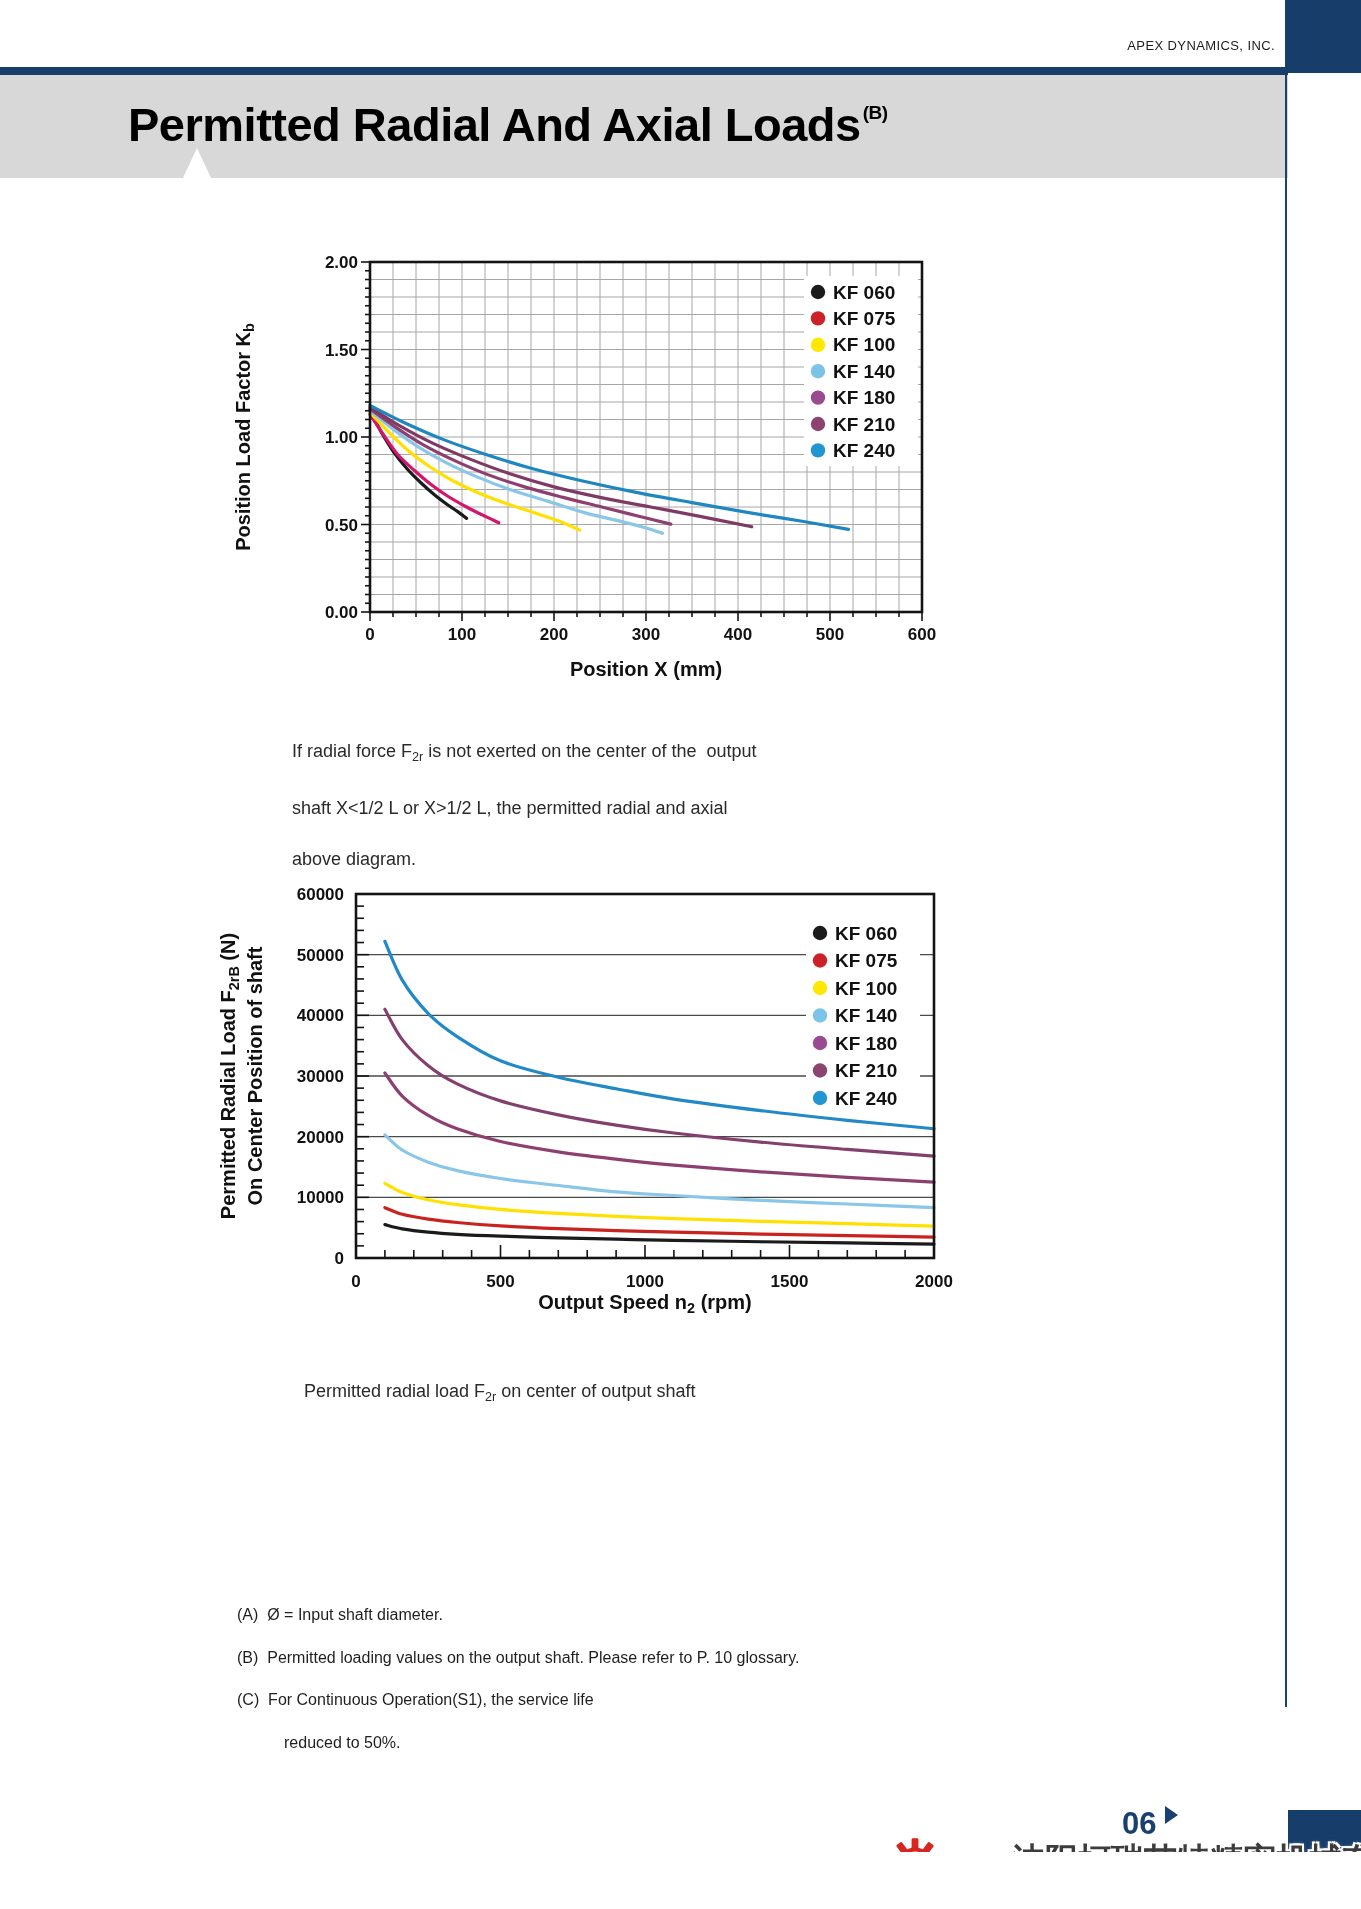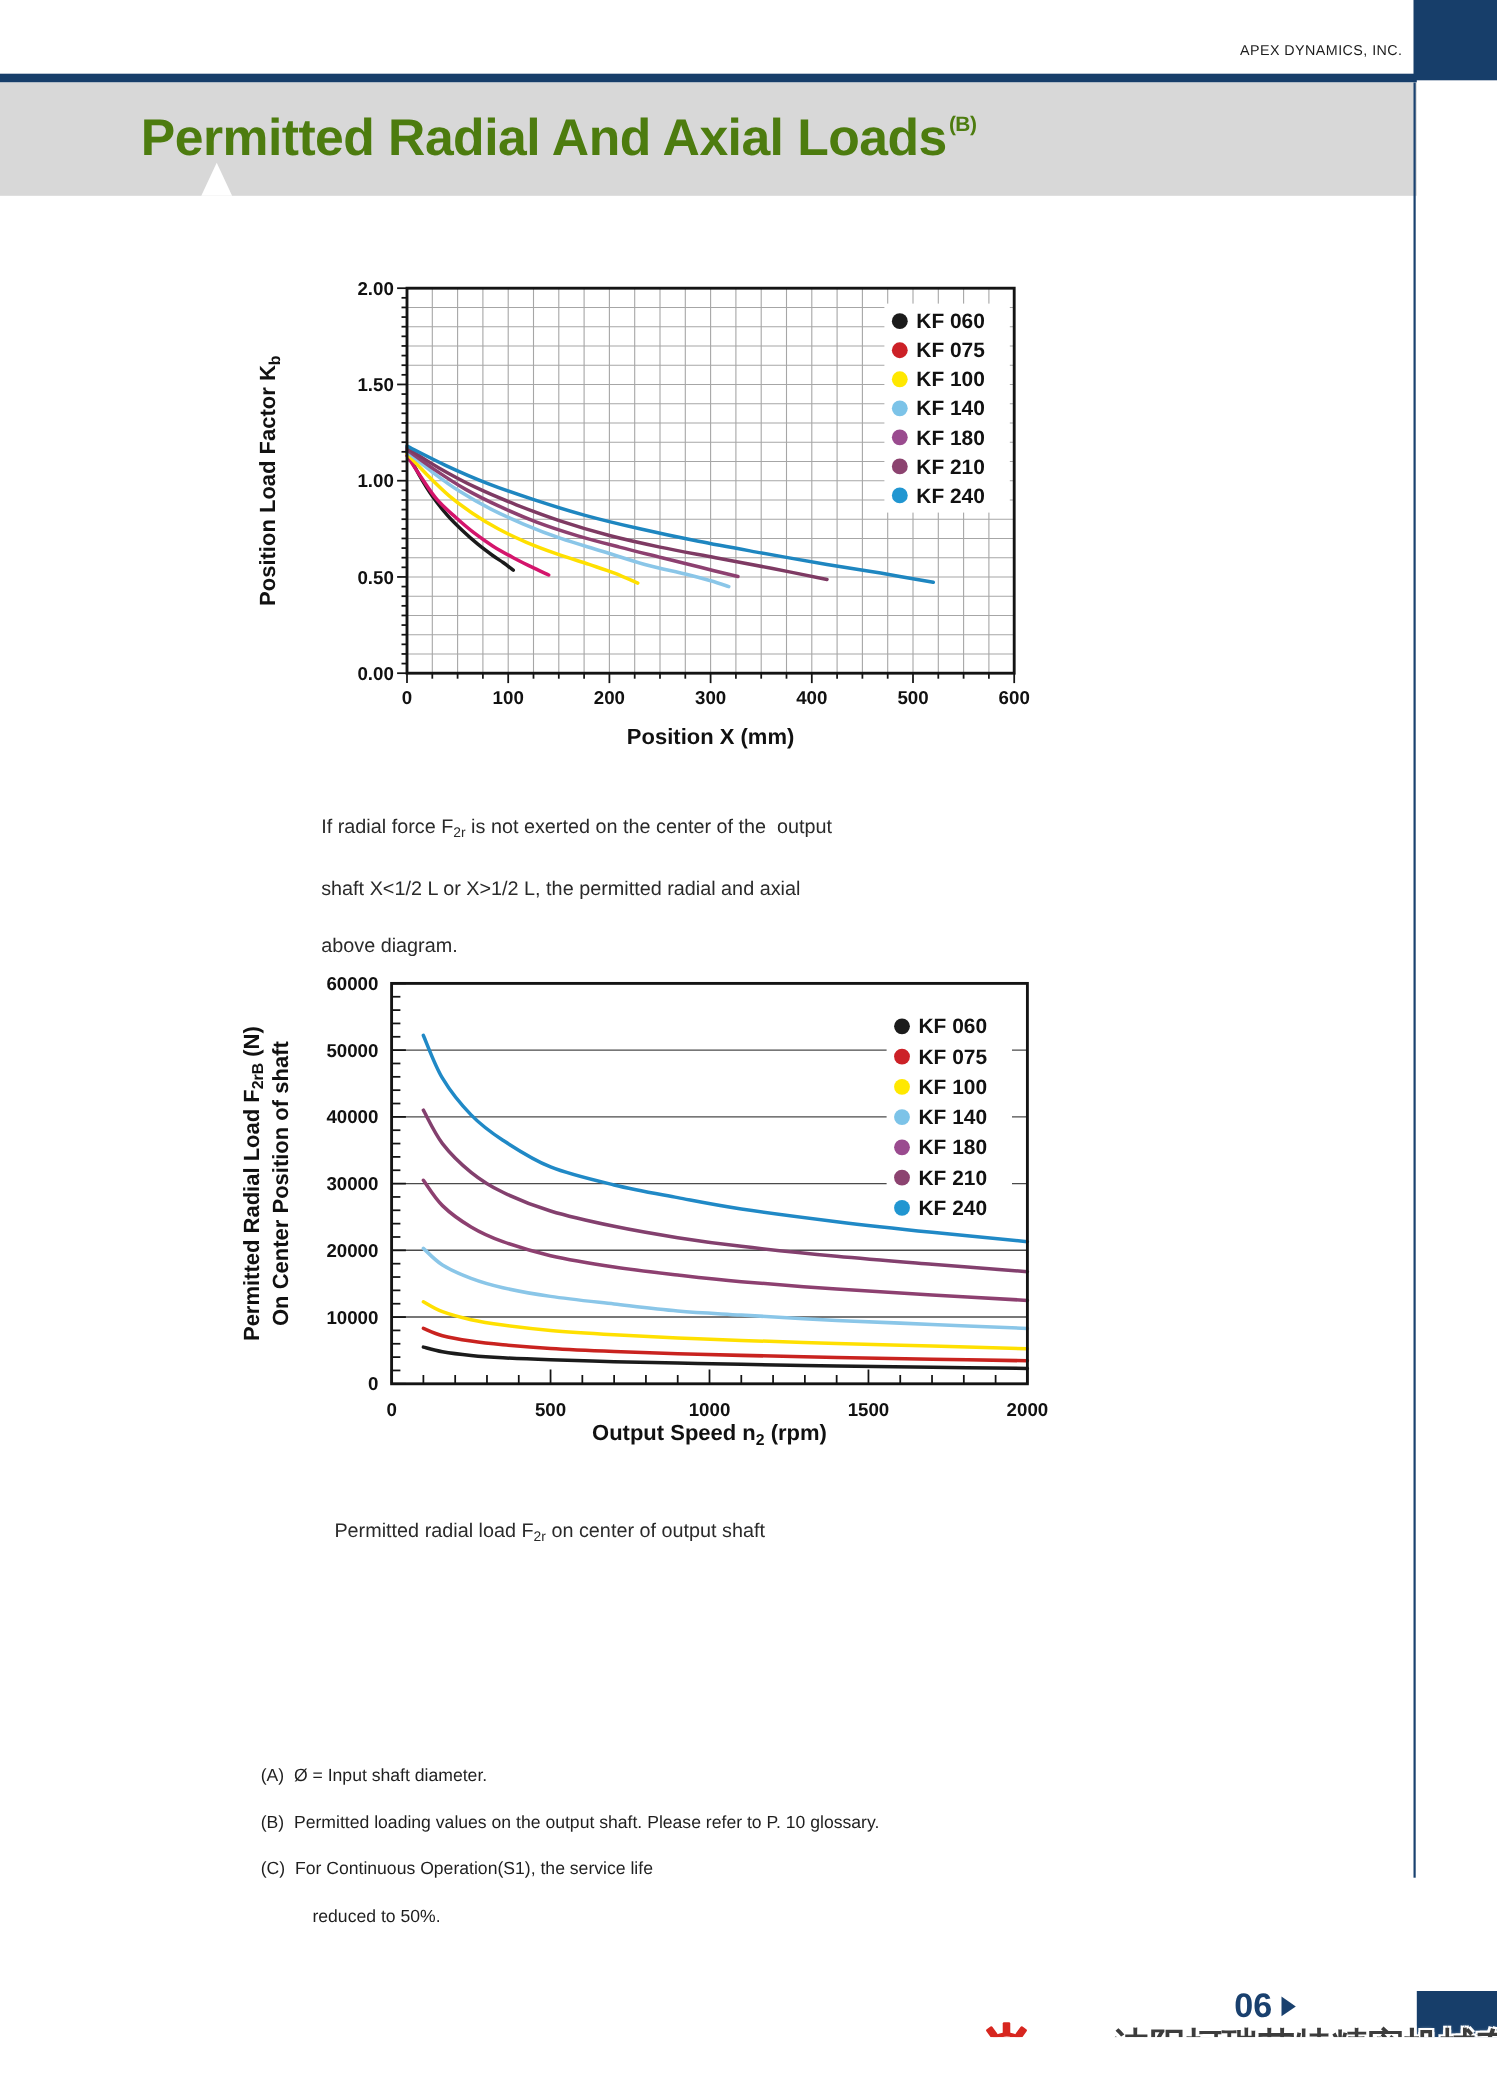--- a/index.html
+++ b/index.html
@@ -5,21 +5,21 @@
   html,body{margin:0;padding:0;background:#ffffff;}
   .page{position:relative;width:1361px;height:1852px;background:#fff;overflow:hidden;
         font-family:"Liberation Sans", sans-serif;}
 
   
   .brand{position:absolute;top:38px;right:86px;font-size:13px;color:#1d1d1d;letter-spacing:.4px;}
   .navy-bar{position:absolute;left:0;top:67px;width:1288px;height:8px;background:#173e6a;}
   .corner-top{position:absolute;left:1285px;top:0;width:76px;height:73px;background:#173e6a;}
   .title-band{position:absolute;left:0;top:75px;width:1288px;height:103px;background:#d8d8d8;}
   .title-band h1{margin:0;padding-left:128px;line-height:100px;font-size:47px;font-weight:800;
-                 color:#4d7c0f;letter-spacing:-0.5px;}
+                 color:#000000;letter-spacing:-0.5px;}
   .title-band h1 .t-sup{font-size:19px;font-weight:700;position:relative;top:-22px;left:2px;}
   .notch{position:absolute;left:183px;top:148px;width:0;height:0;
          border-left:14px solid transparent;border-right:14px solid transparent;
          border-bottom:30px solid #ffffff;}
   .vline{position:absolute;left:1285px;top:75px;width:2px;height:1632px;background:#1a4270;}
 
   
   .chart-svg{position:absolute;}
   #chart1{left:170px;top:195px;width:820px;height:520px;}
   #chart2{left:170px;top:850px;width:820px;height:500px;}
@@ -28,21 +28,21 @@
   .rt-line{white-space:pre-wrap;margin-top:25px;}
   .sub{font-size:0.7em;vertical-align:-0.28em;}
   .sup{font-size:0.62em;vertical-align:0.55em;}
   .note{position:absolute;color:#2a2a2a;}
   .note1{left:292px;top:713px;font-size:18px;line-height:26px;}
   .note2{left:304px;top:1352px;font-size:18px;line-height:29px;}
   .footnotes{position:absolute;left:237px;top:1581px;font-size:16px;line-height:17.5px;color:#1f1f1f;}
   .footnotes .indent{padding-left:47px;}
 
   
-  .pageno{position:absolute;left:1122px;top:1806px;font-size:31px;font-weight:800;color:#19406e;display:flex;align-items:center;}
+  .pageno{position:absolute;left:1122px;top:1806px;font-size:31px;font-weight:800;color:#19406e;display:flex;}
   .pageno .arrow{display:inline-block;width:0;height:0;margin-left:9px;
        border-top:9px solid transparent;border-bottom:9px solid transparent;border-left:13px solid #19406e;}
   .corner-bottom{position:absolute;left:1288px;top:1810px;width:73px;height:99px;background:#173e6a;}
   .logo{position:absolute;left:872px;top:1837px;display:flex;align-items:center;flex-direction:column;}
   .logo-text{font-size:20px;font-weight:800;color:#141414;letter-spacing:2px;
              border-bottom:2px solid #222;padding:0 6px 2px 2px;margin-left:-14px;}
   .company{position:absolute;left:1012px;top:1838px;z-index:5;font-size:33px;font-weight:800;color:#3c3c3c;
            white-space:nowrap;
            text-shadow:-2px -2px 0 #fff,2px -2px 0 #fff,-2px 2px 0 #fff,2px 2px 0 #fff,0 0 4px #fff;}
 </style>

